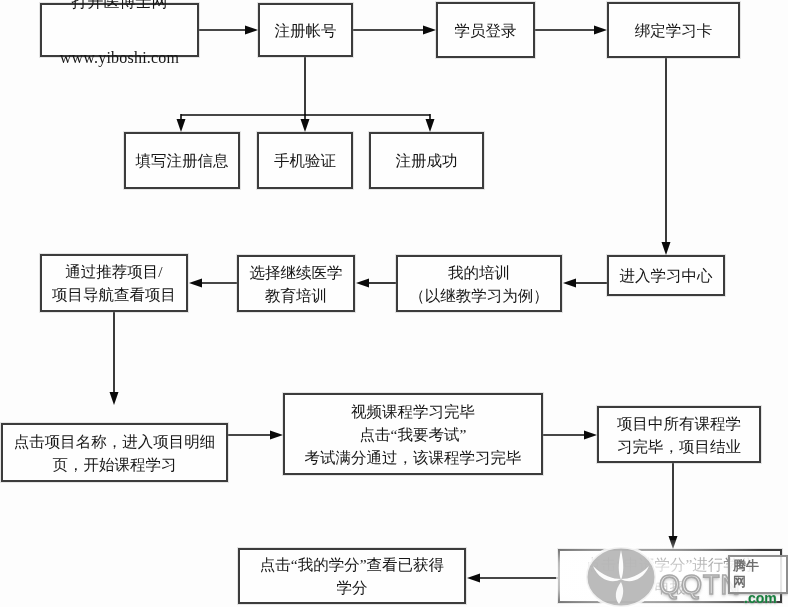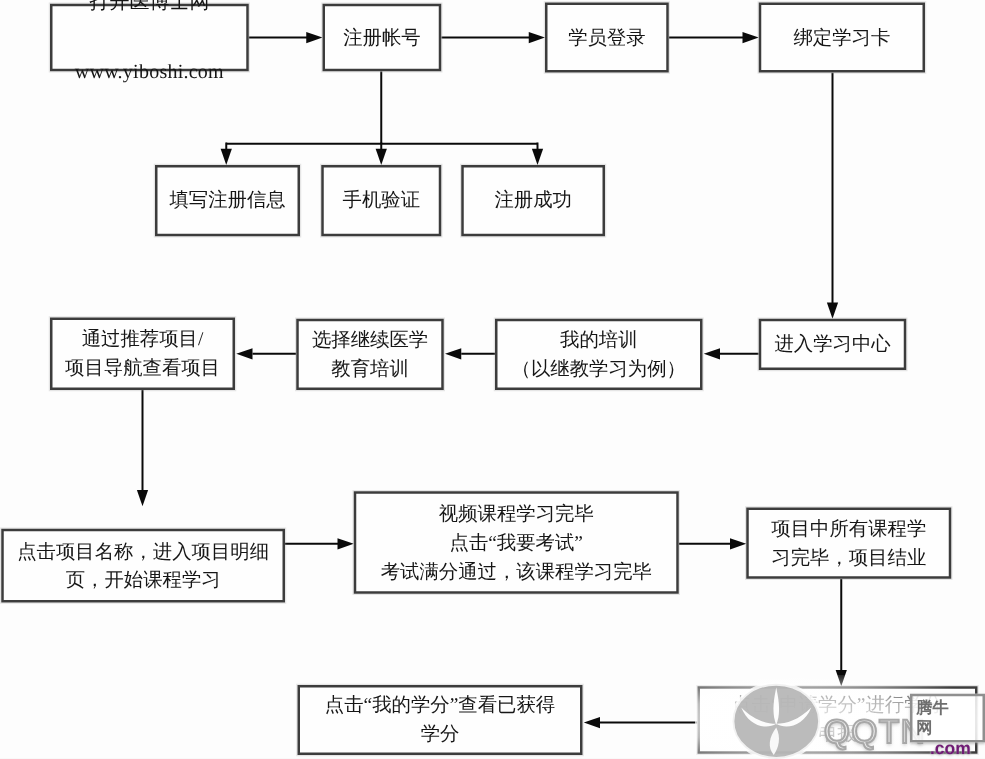--- a/index.html
+++ b/index.html
@@ -31,21 +31,21 @@
     position:absolute;left:648px;top:570px;z-index:4;
     font-family:"Liberation Sans","DejaVu Sans",sans-serif;
     font-weight:normal;font-size:27px;letter-spacing:1px;color:#e9e9e9;
     -webkit-text-stroke:1.6px #a8a8a8;
     text-shadow:0 2px 3px rgba(120,120,120,.55), 0 0 2px #ffffff;
     margin-left:11px;
   }
   .wm-suffix{
     position:absolute;left:744px;top:590px;z-index:4;
     font-family:"Liberation Sans","DejaVu Sans",sans-serif;
-    font-weight:bold;font-size:14px;color:#701a75;
+    font-weight:bold;font-size:14px;color:#15803d;
     text-shadow:0 1px 2px rgba(120,120,120,.5), 0 0 2px #fff;
   }
   .wm-badge{
     position:absolute;left:728px;top:555px;z-index:5;
     border:2px solid #8f8f8f;background:rgba(255,255,255,.85);
     padding:1px 15px 2px 3px;
     font-family:"Liberation Sans","DejaVu Sans",sans-serif;
     font-weight:bold;font-size:13px;color:#6e6e6e;line-height:16px;
     box-shadow:0 1px 2px rgba(140,140,140,.5);
   }

